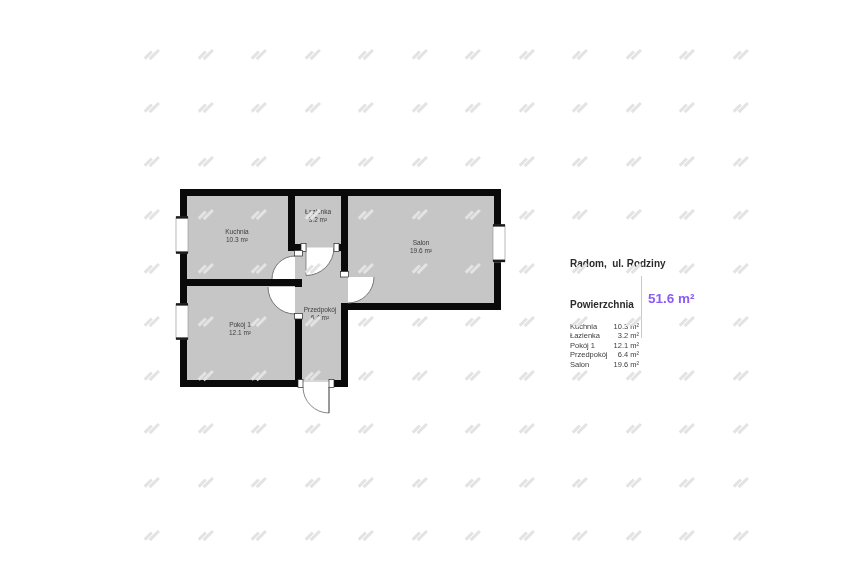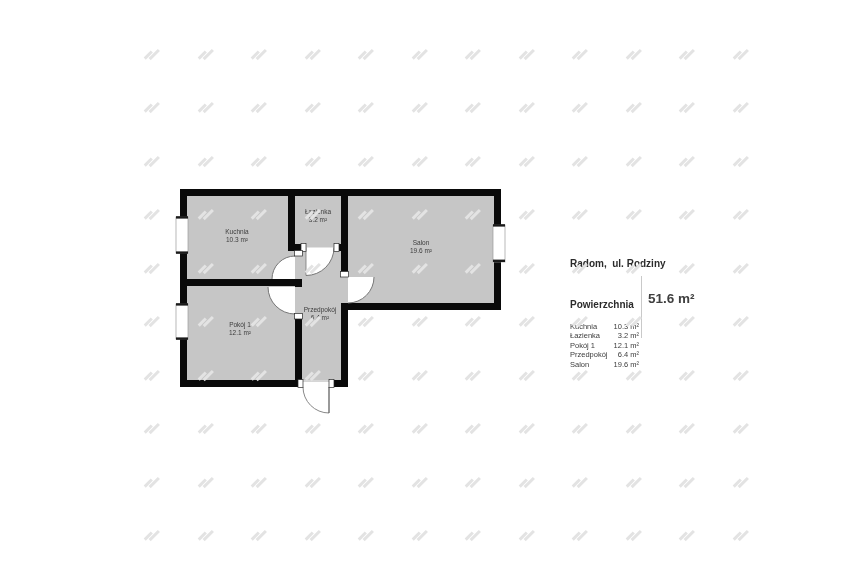--- a/index.html
+++ b/index.html
@@ -15,21 +15,21 @@
   .wm-mark i{position:absolute;display:block;width:2.6px;background:#e3e3e3;transform:rotate(45deg);}
   .wm-mark i:first-child{left:2px;top:2.5px;height:9.5px;}
   .wm-mark i:last-child{left:8px;top:0.5px;height:12.5px;}
   
   #info{position:absolute;left:570px;top:232px;width:230px;z-index:3;color:#2f2f2f;}
   .addr{font-size:10px;font-weight:bold;line-height:12.8px;color:#2b2b2b;white-space:pre-wrap;}
   .tbl-header{margin-top:3px;font-size:10px;font-weight:bold;color:#2b2b2b;}
   .area-table{margin-top:12px;width:69px;}
   .area-row{display:flex;justify-content:space-between;font-size:7.5px;line-height:9.4px;color:#3c3c3c;}
   .divider{position:absolute;left:641px;top:276px;width:1px;height:62px;background:#c9c9c9;z-index:3;}
-  .total{position:absolute;left:648px;top:291px;font-size:13.5px;font-weight:600;color:#404040;z-index:3;}
+  .total{position:absolute;left:648px;top:291px;font-size:13.5px;font-weight:600;color:#8b5cf6;z-index:3;}
 </style>
 </head>
 <body>
 
 <div id="page">
 
   <svg id="plan-svg" width="863" height="575" viewBox="0 0 863 575">
 
     <g>
       <polygon points="180,189 501,189 501,310 348,310 348,387 180,387" fill="#0a0a0a"></polygon>

